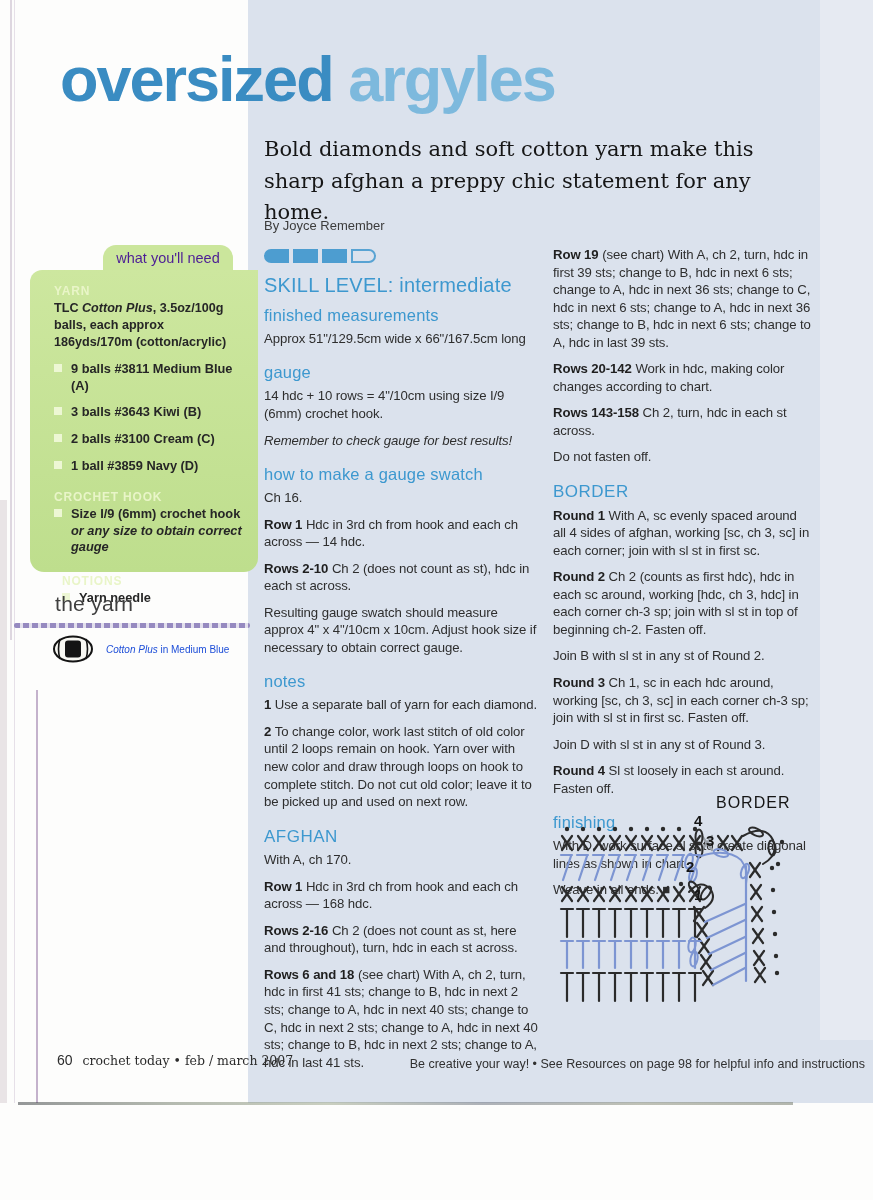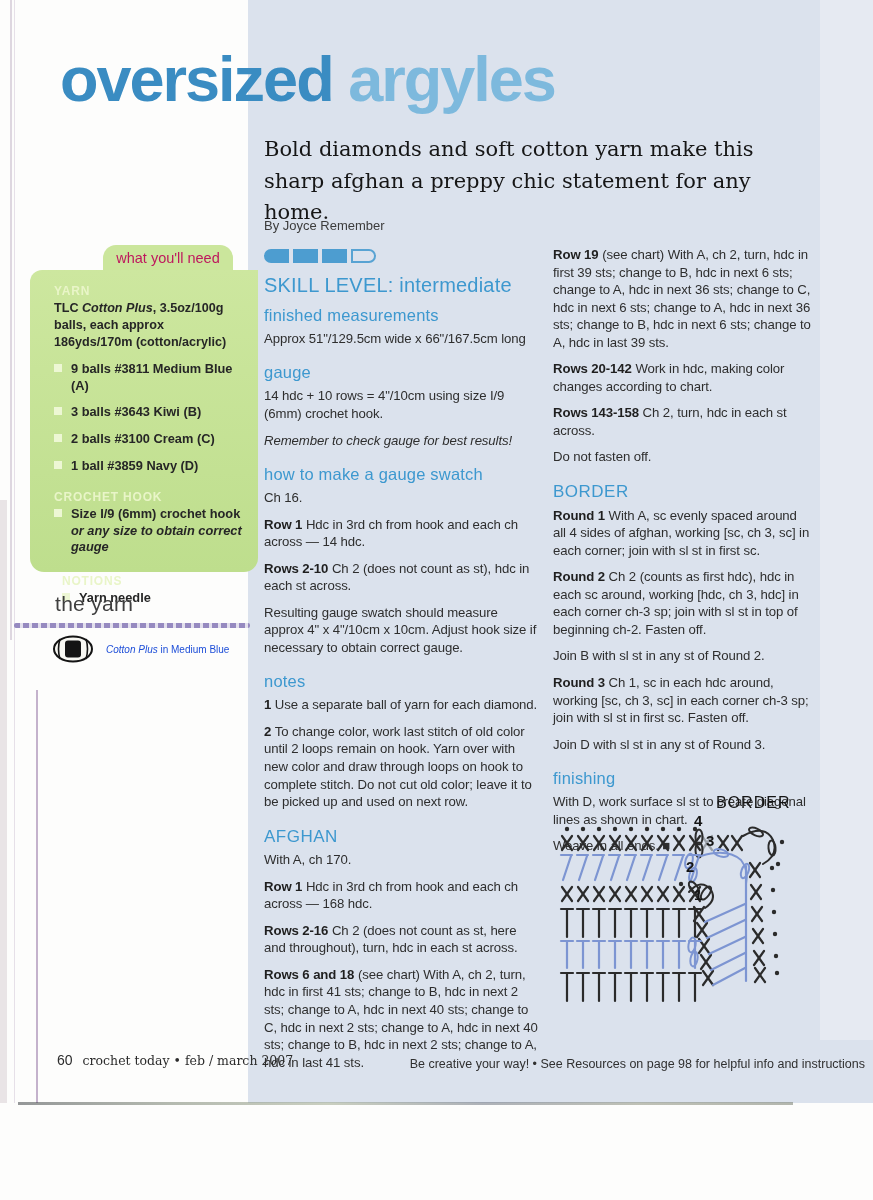--- a/index.html
+++ b/index.html
@@ -19,21 +19,21 @@
   #byline{position:absolute;left:264px;top:218px;font-size:13px;color:#3c3c3c;}
   
   #skill-pips{position:absolute;left:264px;top:249px;display:flex;gap:4px;height:14px;}
   .pip{width:25px;height:14px;background:#4d9dd0;}
   .pip.first{border-radius:8px 0 0 8px;}
   .pip.last{border-radius:0 8px 8px 0;background:transparent;border:2px solid #58a3d3;width:21px;height:10px;}
   #skill-heading{position:absolute;left:264px;top:274px;font-size:20px;color:#3d98cf;letter-spacing:.2px;}
   
   #wyn-tab{position:absolute;left:103px;top:245px;width:130px;height:26px;background:#cbe69c;
            border-radius:13px 13px 0 0;display:flex;align-items:center;justify-content:center;
-           font-size:14.5px;color:#be185d;}
+           font-size:14.5px;color:#4c1d95;}
   #wyn-box{position:absolute;left:30px;top:270px;width:228px;height:302px;
            background:linear-gradient(180deg,#cde79f,#bede8d);border-radius:12px 0 14px 14px;
            padding:14px 14px 0 24px;box-sizing:border-box;}
   .wyn-h{font-size:12px;font-weight:700;letter-spacing:.8px;color:#e9f5c8;margin:0 0 2px 0;}
   #yarn-desc{font-size:12.6px;font-weight:600;line-height:1.35;color:#262626;margin:0 0 10px 0;}
   ul.bullets{list-style:none;margin:0;padding:0;}
   ul.bullets li{display:flex;font-size:12.8px;font-weight:600;color:#262626;line-height:1.3;margin:0 0 10px 0;}
   .sq{flex:0 0 8px;width:8px;height:8px;background:#edf7d4;margin:3px 9px 0 0;}
   .it{font-style:italic;}
   #hook-block{margin-top:16px;} #notions-block{margin-top:18px;margin-left:8px;}
@@ -168,20 +168,21 @@
       <p class="body-p"><strong>Row 19 </strong>(see chart) With A, ch 2, turn, hdc in first 39 sts; change to B, hdc in next 6 sts; change to A, hdc in next 36 sts; change to C, hdc in next 6 sts; change to A, hdc in next 36 sts; change to B, hdc in next 6 sts; change to A, hdc in last 39 sts.</p>
       <p class="body-p"><strong>Rows 20-142 </strong>Work in hdc, making color changes according to chart.</p>
       <p class="body-p"><strong>Rows 143-158 </strong>Ch 2, turn, hdc in each st across.</p>
       <p class="body-p">Do not fasten off.</p>
       <h3 class="sec-h caps">BORDER</h3>
       <p class="body-p"><strong>Round 1 </strong>With A, sc evenly spaced around all 4 sides of afghan, working [sc, ch 3, sc] in each corner; join with sl st in first sc.</p>
       <p class="body-p"><strong>Round 2 </strong>Ch 2 (counts as first hdc), hdc in each sc around, working [hdc, ch 3, hdc] in each corner ch-3 sp; join with sl st in top of beginning ch-2. Fasten off.</p>
       <p class="body-p">Join B with sl st in any st of Round 2.</p>
       <p class="body-p"><strong>Round 3 </strong>Ch 1, sc in each hdc around, working [sc, ch 3, sc] in each corner ch-3 sp; join with sl st in first sc. Fasten off.</p>
       <p class="body-p">Join D with sl st in any st of Round 3.</p>
+      <p class="body-p"><strong>Round 4 </strong>Sl st loosely in each st around. Fasten off.</p>
       <h3 class="sec-h">finishing</h3>
       <p class="body-p">With D, work surface sl st to create diagonal lines as shown in chart.</p>
       <p class="body-p">Weave in all ends. ■</p>
     </div>
 
   <div id="chart-label">BORDER</div>
   <svg id="border-chart" width="252" height="216" viewBox="0 0 252 216">
       <circle cx="14" cy="31" r="2.2" fill="#2b2b2b"></circle>
       <line x1="9" y1="38" x2="19" y2="52" stroke="#2b2b2b" stroke-width="2.2" stroke-linecap="round"></line>
       <line x1="19" y1="38" x2="9" y2="52" stroke="#2b2b2b" stroke-width="2.2" stroke-linecap="round"></line>

